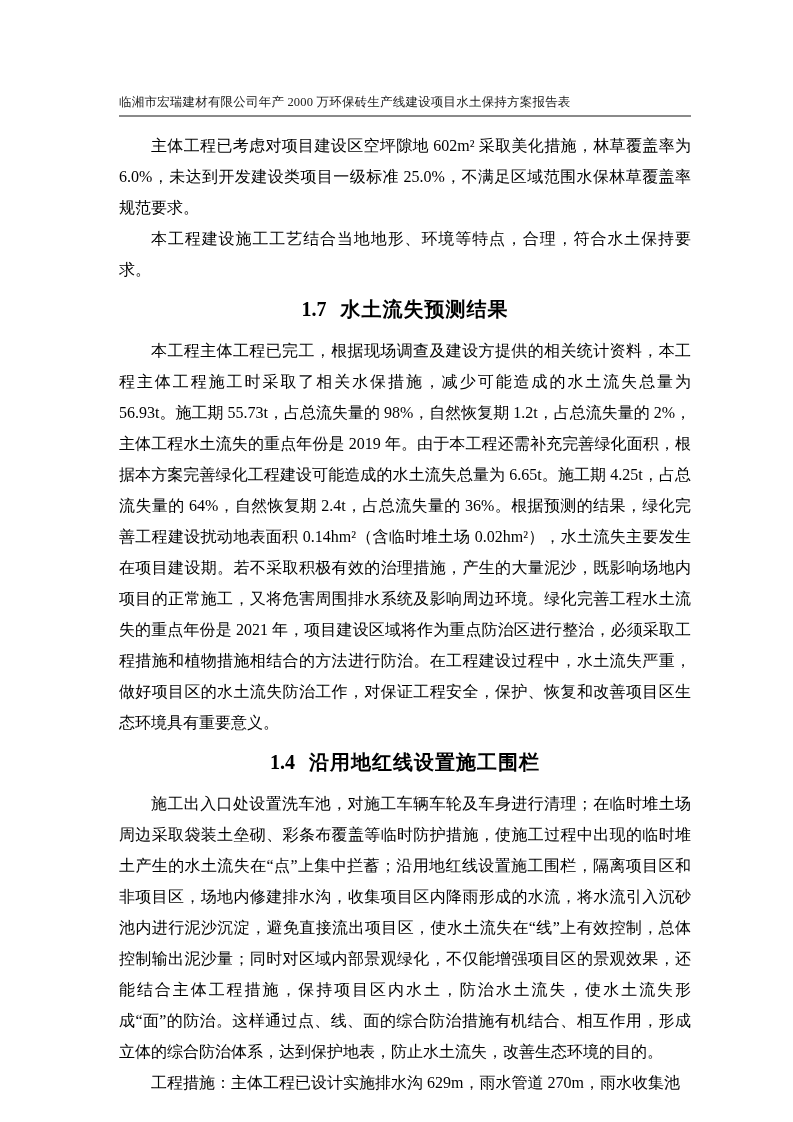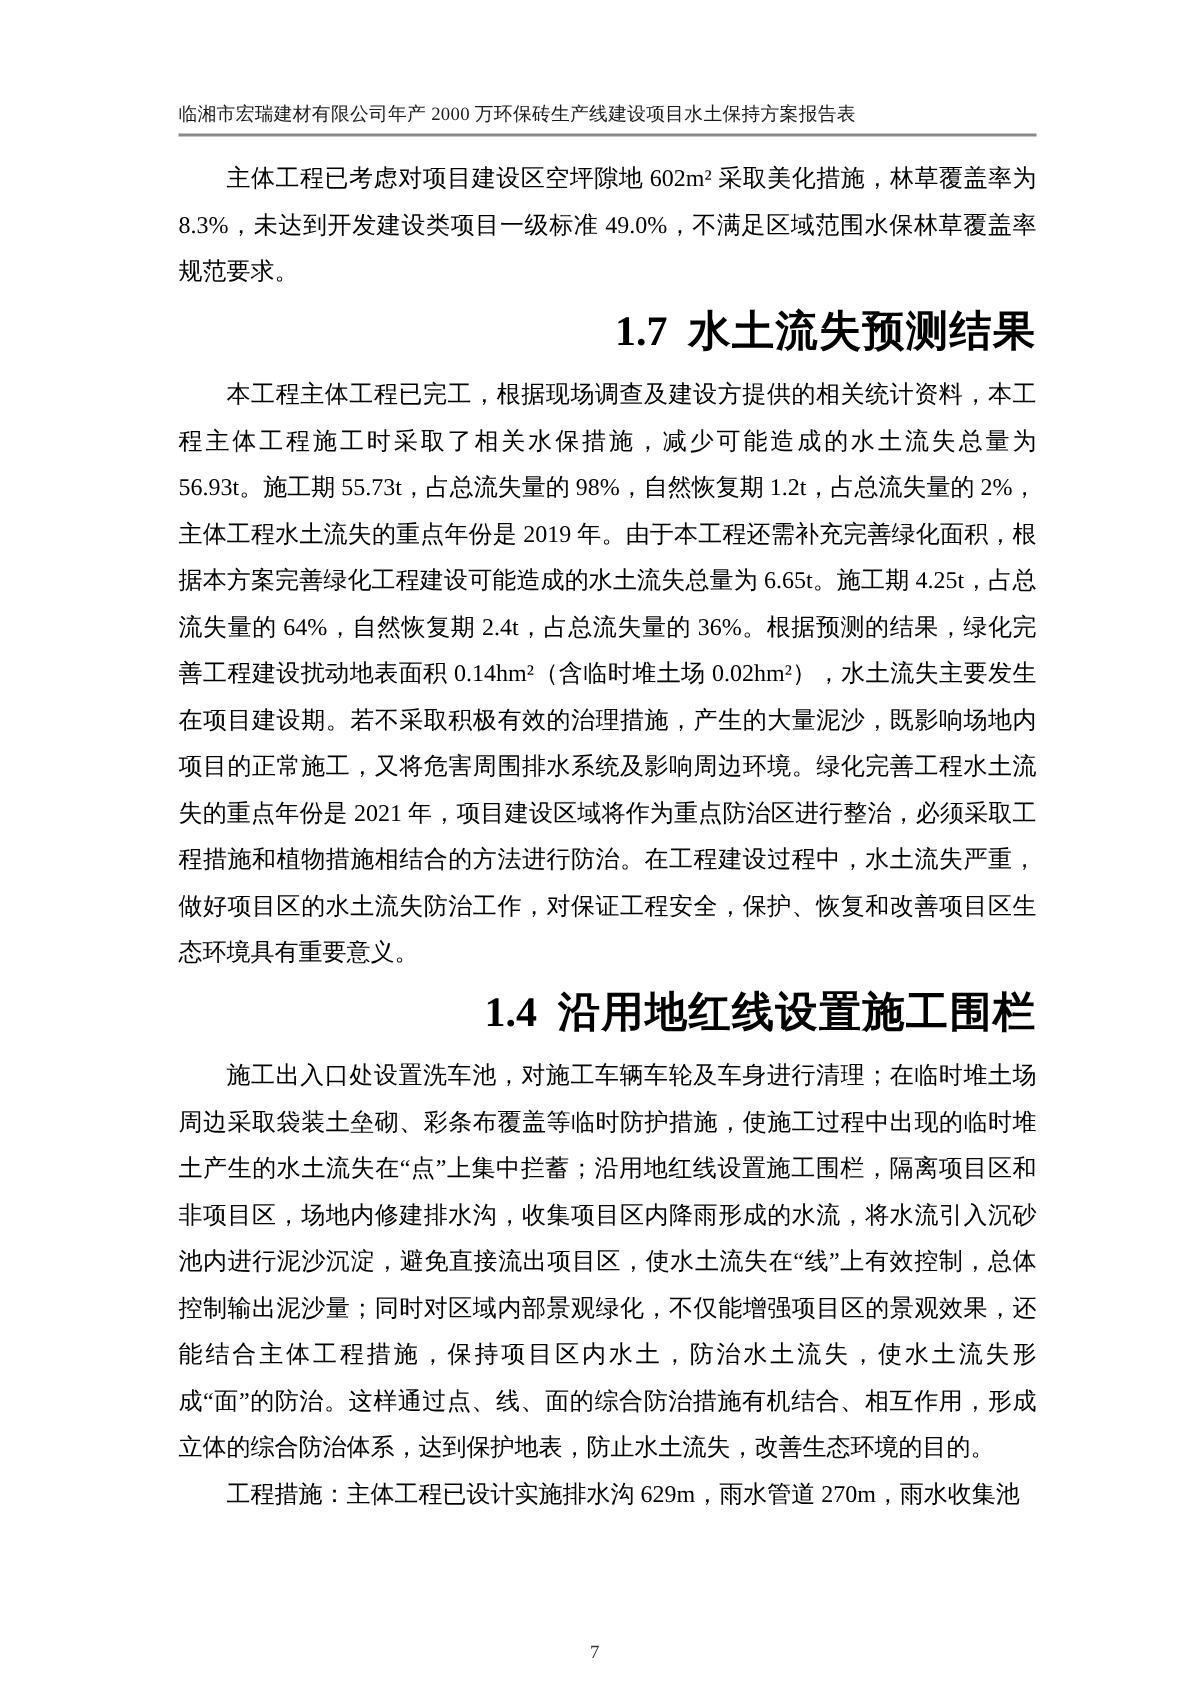--- a/index.html
+++ b/index.html
@@ -15,47 +15,47 @@
     position: relative;
     overflow: hidden;
   }
   .page {
     position: relative;
     width: 793px;
     height: 1122px;
     background: #ffffff;
   }
   .doc-header {
-    margin: 66px 102px 0 119px;
+    margin: 92px 102px 0 119px;
     font-size: 12.5px;
     line-height: 20px;
     color: #1a1a1a;
     letter-spacing: 0.2px;
     padding-bottom: 3px;
     border-bottom: 2px solid #8a8a8a;
     white-space: nowrap;
   }
   .doc-body {
     margin: 13px 102px 0 119px;
     font-size: 16px;
     line-height: 31px;
     text-align: justify;
     text-justify: inter-ideograph;
   }
   .doc-body p {
     margin: 0;
     text-indent: 2em;
   }
   h2.section-heading {
-    font-size: 28px;
+    font-size: 20px;
     line-height: 28px;
     margin: 10px 0 12px 0;
     text-indent: 0;
     font-weight: bold;
-    text-align: right;
+    text-align: center;
   }
   h2.section-heading .sec-num {
     font-family: "Liberation Serif", "DejaVu Serif", serif;
     margin-right: 14px;
   }
   h2.section-heading .sec-title {
     font-family: "Liberation Sans", "DejaVu Sans", sans-serif;
     letter-spacing: 1px;
   }
   .doc-footer {
@@ -72,22 +72,23 @@
 <body>
 
 <div class="page">
 
   <div class="doc-header">
     <span>临湘市宏瑞建材有限公司年产 2000 万环保砖生产线建设项目水土保持方案报告表</span>
   </div>
 
   <div class="doc-body">
 
-    <p>主体工程已考虑对项目建设区空坪隙地 602m² 采取美化措施，林草覆盖率为 8.3%，未达到开发建设类项目一级标准 49.0%，不满足区域范围水保林草覆盖率规范要求。</p>
+    <p>主体工程已考虑对项目建设区空坪隙地 602m² 采取美化措施，林草覆盖率为 6.0%，未达到开发建设类项目一级标准 25.0%，不满足区域范围水保林草覆盖率规范要求。</p>
 
+    <p>本工程建设施工工艺结合当地地形、环境等特点，合理，符合水土保持要求。</p>
 
     <h2 class="section-heading">
       <span class="sec-num">1.7</span><span class="sec-title">水土流失预测结果</span>
     </h2>
 
     <p>本工程主体工程已完工，根据现场调查及建设方提供的相关统计资料，本工程主体工程施工时采取了相关水保措施，减少可能造成的水土流失总量为 56.93t。施工期 55.73t，占总流失量的 98%，自然恢复期 1.2t，占总流失量的 2%，主体工程水土流失的重点年份是 2019 年。由于本工程还需补充完善绿化面积，根据本方案完善绿化工程建设可能造成的水土流失总量为 6.65t。施工期 4.25t，占总流失量的 64%，自然恢复期 2.4t，占总流失量的 36%。根据预测的结果，绿化完善工程建设扰动地表面积 0.14hm²（含临时堆土场 0.02hm²），水土流失主要发生在项目建设期。若不采取积极有效的治理措施，产生的大量泥沙，既影响场地内项目的正常施工，又将危害周围排水系统及影响周边环境。绿化完善工程水土流失的重点年份是 2021 年，项目建设区域将作为重点防治区进行整治，必须采取工程措施和植物措施相结合的方法进行防治。在工程建设过程中，水土流失严重，做好项目区的水土流失防治工作，对保证工程安全，保护、恢复和改善项目区生态环境具有重要意义。</p>
 
     <h2 class="section-heading">
       <span class="sec-num">1.4</span><span class="sec-title">沿用地红线设置施工围栏</span>
     </h2>

